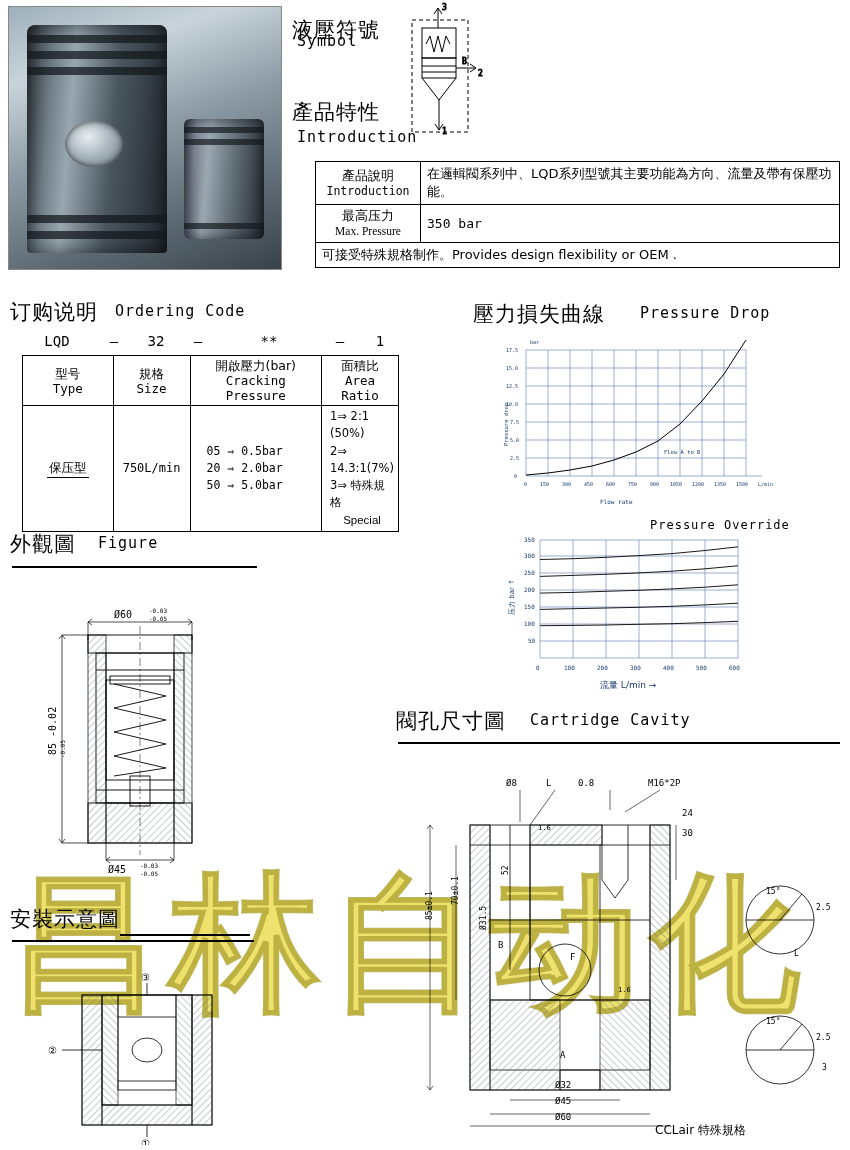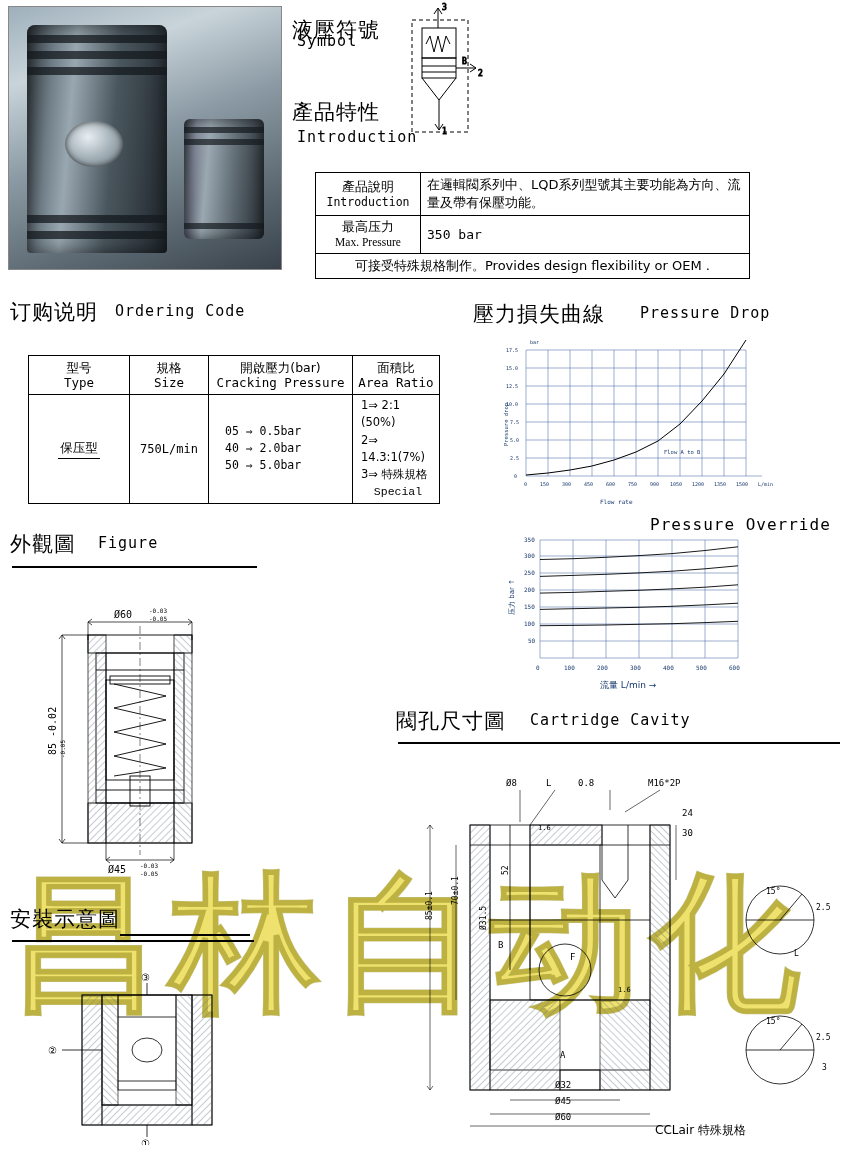--- a/index.html
+++ b/index.html
@@ -55,26 +55,26 @@
     -webkit-text-stroke:1px rgba(150,140,30,.55);
     pointer-events:none;user-select:none;white-space:nowrap;
   }
   .wm1{left:120px;top:130px;font-size:120px;letter-spacing:4px;}
   .wm2{left:10px;top:845px;font-size:150px;letter-spacing:10px;}
 
   
   .sym-svg{left:400px;top:0px;}
   
   table{border-collapse:collapse;}
-  .t-intro{left:315px;top:172px;width:435px;font-size:13px;}
+  .t-intro{left:315px;top:161px;width:525px;font-size:13px;}
   .t-intro td{border:1px solid #000;padding:3px 6px;vertical-align:middle;}
   .t-intro .lab{width:92px;text-align:center;line-height:1.25;}
   .t-intro .full{text-align:left;}
 
-  .t-order{left:28px;top:330px;width:412px;font-size:12.5px;}
+  .t-order{left:22px;top:330px;width:377px;font-size:12.5px;}
   .t-order td{border:1px solid #000;padding:2px 4px;text-align:center;vertical-align:middle;}
   .t-order .hd td{line-height:1.2;height:34px;}
   .t-order .body td{height:76px;line-height:1.5;}
 
   .ordcode{left:10px;top:330px;width:400px;}
   .ordcode td{border:none;text-align:center;font-size:14px;font-family:"DejaVu Sans Mono",monospace;}
 
   .footer{left:655px;top:1122px;font-size:12px;font-family:"DejaVu Sans", sans-serif;}
 </style>
 </head>
@@ -153,32 +153,45 @@
       <td class="full cn">在邏輯閥系列中、LQD系列型號其主要功能為方向、流量及帶有保壓功能。</td>
     </tr>
     <tr>
       <td class="lab cn">
         <div>最高压力</div>
         <div style="font-family:Liberation Serif, serif;font-size:11.5px">Max. Pressure</div>
       </td>
       <td class="full mono">350 bar</td>
     </tr>
     <tr>
-      <td class="full cn" colspan="2" style="text-align:center">可接受特殊規格制作。Provides design flexibility or OEM .</td>
+      <td class="full cn" colspan="2" style="text-align:left">可接受特殊規格制作。Provides design flexibility or OEM .</td>
     </tr>
   </tbody>
     </table>
 
   <div class="abs" style="left:10px;top:298px;">
     <span class="hdr-cn">订购说明</span>
   </div>
   <div class="abs" style="left:115px;top:302px;">
     <span class="hdr-en">Ordering Code</span>
   </div>
 
+  <table class="abs ordcode" style="top:332px">
+    <tbody>
+        <tr>
+      <td style="width:92px">LQD</td>
+      <td style="width:18px">–</td>
+      <td style="width:62px">32</td>
+      <td style="width:18px">–</td>
+      <td style="width:120px">**</td>
+      <td style="width:18px">–</td>
+      <td>1</td>
+    </tr>
+  </tbody>
+    </table>
 
   <table class="abs t-order" style="top:355px;">
     <tbody>
         <tr class="hd">
       <td class="cn" style="width:92px">
         <div>型号</div>
         <div style="font-family:'DejaVu Sans Mono',monospace">Type</div>
       </td>
       <td class="cn" style="width:70px">
         <div>規格</div>
@@ -193,28 +206,28 @@
         <div style="font-family:'DejaVu Sans Mono',monospace">Area Ratio</div>
       </td>
     </tr>
     <tr class="body">
       <td class="cn">
         <div style="border-bottom:1px solid #000;display:inline-block;padding:0 2px">保压型</div>
       </td>
       <td class="mono" style="font-size:12px">750L/min</td>
       <td class="mono" style="font-size:11.5px;text-align:left;padding-left:16px">
         <div>05 ⇒ 0.5bar</div>
-        <div>40 ⇒ 2.0bar</div>
+        <div>20 ⇒ 2.0bar</div>
         <div>50 ⇒ 5.0bar</div>
       </td>
       <td class="cn" style="font-size:11.5px;text-align:left;padding-left:8px">
         <div>1⇒ 2:1  (50%)</div>
         <div>2⇒ 14.3:1(7%)</div>
         <div>3⇒ 特殊規格</div>
-        <div style="text-align:center;font-family:Liberation Mono, monospace">Special</div>
+        <div style="text-align:center;font-family:Liberation Sans, sans-serif">Special</div>
       </td>
     </tr>
   </tbody>
     </table>
 
   <div class="abs" style="left:473px;top:300px;">
     <span class="hdr-cn">壓力損失曲線</span>
   </div>
   <div class="abs" style="left:640px;top:304px;">
     <span class="hdr-en">Pressure Drop</span>
@@ -266,21 +279,21 @@
       <text x="236" y="150">1500</text>
       <text x="258" y="150">L/min</text>
       <text x="100" y="168" font-size="6">Flow rate</text>
       <text x="8" y="110" font-size="5.5" transform="rotate(-90 8 110)">Pressure drop</text>
       <text x="164" y="118" font-size="5.5">Flow A to B</text>
     </g>
     <path d="M26,139 L48,137 L70,134 L92,130 L114,124 L136,116 L158,105 L180,88 L202,65 L224,38 L246,4" stroke="#000" stroke-width="1" fill="none"></path>
   </svg>
 
   <div class="abs" style="left:650px;top:515px;">
-    <span class="hdr-en" style="font-size:16px">Pressure Override</span>
+    <span class="hdr-en" style="font-size:12px">Pressure Override</span>
   </div>
 
   <svg class="abs" style="left:500px;top:530px;" width="300" height="170" viewBox="0 0 300 170">
     <g stroke="#3a5fa0" stroke-width="0.5" fill="none">
       <line x1="40" y1="10" x2="40" y2="128"></line>
       <line x1="40" y1="128" x2="238" y2="128"></line>
       <line x1="73" y1="10" x2="73" y2="128"></line>
       <line x1="106" y1="10" x2="106" y2="128"></line>
       <line x1="139" y1="10" x2="139" y2="128"></line>
       <line x1="172" y1="10" x2="172" y2="128"></line>

